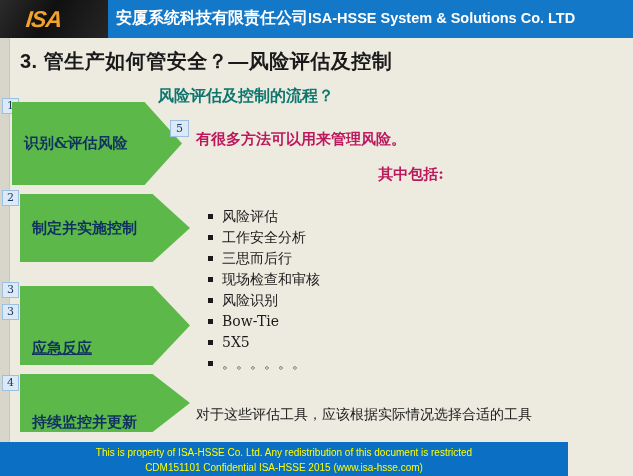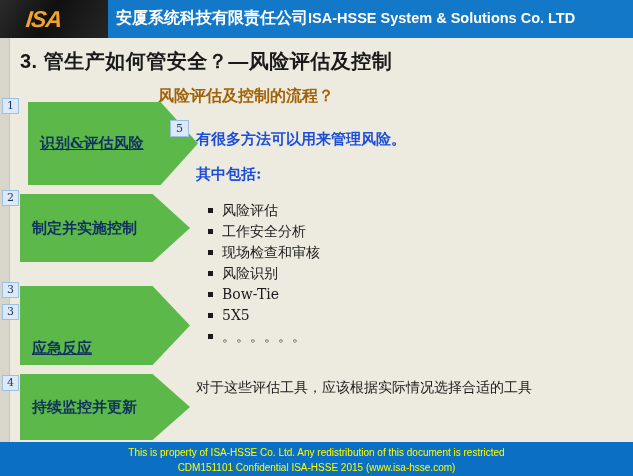--- a/index.html
+++ b/index.html
@@ -75,21 +75,21 @@
     color: #1A1A1A;
     white-space: nowrap;
     letter-spacing: 0.5px;
   }
   #title-sub {
     position: absolute;
     left: 158px; top: 86px;
     font-family: "DejaVu Serif", "Liberation Serif", serif;
     font-weight: bold;
     font-size: 16px;
-    color: #a16207;
+    color: #0f766e;
     white-space: nowrap;
   }
 
   
   #left-strip {
     position: absolute;
     left: 0; top: 38px;
     width: 9px; height: 413px;
     background: #D8D6CB;
     border-right: 1px solid #C9C7BB;
@@ -132,25 +132,25 @@
   
   #content {
     position: absolute;
     left: 196px; top: 130px;
     width: 430px;
   }
   .lead-line {
     font-family: "DejaVu Serif", "Liberation Serif", serif;
     font-weight: bold;
     font-size: 15px;
-    color: #1d4ed8;
+    color: #be185d;
     margin: 0 0 16px 0;
     white-space: nowrap;
   }
-  .lead-line.second { margin-bottom: 16px; }
+  .lead-line.second { margin-bottom: 22px; text-align: center; }
 
   #bullets {
     list-style: none;
     margin: 0;
     padding: 0 0 0 26px;
   }
   #bullets li {
     position: relative;
     font-family: "DejaVu Serif", "Liberation Serif", serif;
     font-size: 14px;
@@ -187,21 +187,21 @@
     font-size: 11px;
     color: #1F3864;
     text-align: center;
     line-height: 15px;
   }
 
   
   #footer {
     position: absolute;
     left: 0; bottom: 0;
-    width: 633px; height: 34px;
+    width: 568px; height: 34px;
     background: #0B6FC4;
     text-align: center;
   }
   .footer-line {
     font-family: "Liberation Sans", sans-serif;
     font-size: 10px;
     color: #FFFF00;
     line-height: 15px;
     white-space: nowrap;
   }
@@ -224,44 +224,45 @@
   <div id="title-sub">风险评估及控制的流程？</div>
 
   <div id="left-strip"></div>
 
   <div class="num-badge" style="left:2px; top:98px;">1</div>
   <div class="num-badge" style="left:2px; top:190px;">2</div>
   <div class="num-badge" style="left:2px; top:282px;">3</div>
   <div class="num-badge" style="left:2px; top:304px;">3</div>
   <div class="num-badge" style="left:2px; top:375px;">4</div>
 
-  <div class="chevron" style="left:28px; top:102px; width:170px; height:83px;text-decoration:underline;">
+  <div class="chevron" style="left:12px; top:102px; width:170px; height:83px;">
     <span class="chevron-label">识别&amp;评估风险</span>
   </div>
 
   <div class="chevron" style="left:20px; top:194px; width:170px; height:68px;">
     <span class="chevron-label">制定并实施控制</span>
   </div>
 
   <div class="chevron" style="left:20px; top:286px; width:170px; height:79px;">
     <span class="chevron-label underlined">应急反应</span>
   </div>
 
-  <div class="chevron" style="left:20px; top:374px; width:170px; height:66px;">
+  <div class="chevron" style="left:20px; top:374px; width:170px; height:58px;align-items:flex-end;">
     <span class="chevron-label">持续监控并更新</span>
   </div>
 
   <div id="badge-five">5</div>
 
   <div id="content">
     <p class="lead-line">有很多方法可以用来管理风险。</p>
     <p class="lead-line second">其中包括:</p>
     <ul id="bullets">
       <li>风险评估</li>
       <li>工作安全分析</li>
+      <li>三思而后行</li>
       <li>现场检查和审核</li>
       <li>风险识别</li>
       <li>Bow-Tie</li>
       <li>5X5</li>
       <li>。。。。。。</li>
     </ul>
     <p id="closing">对于这些评估工具，应该根据实际情况选择合适的工具</p>
   </div>
 
   <div id="footer">

